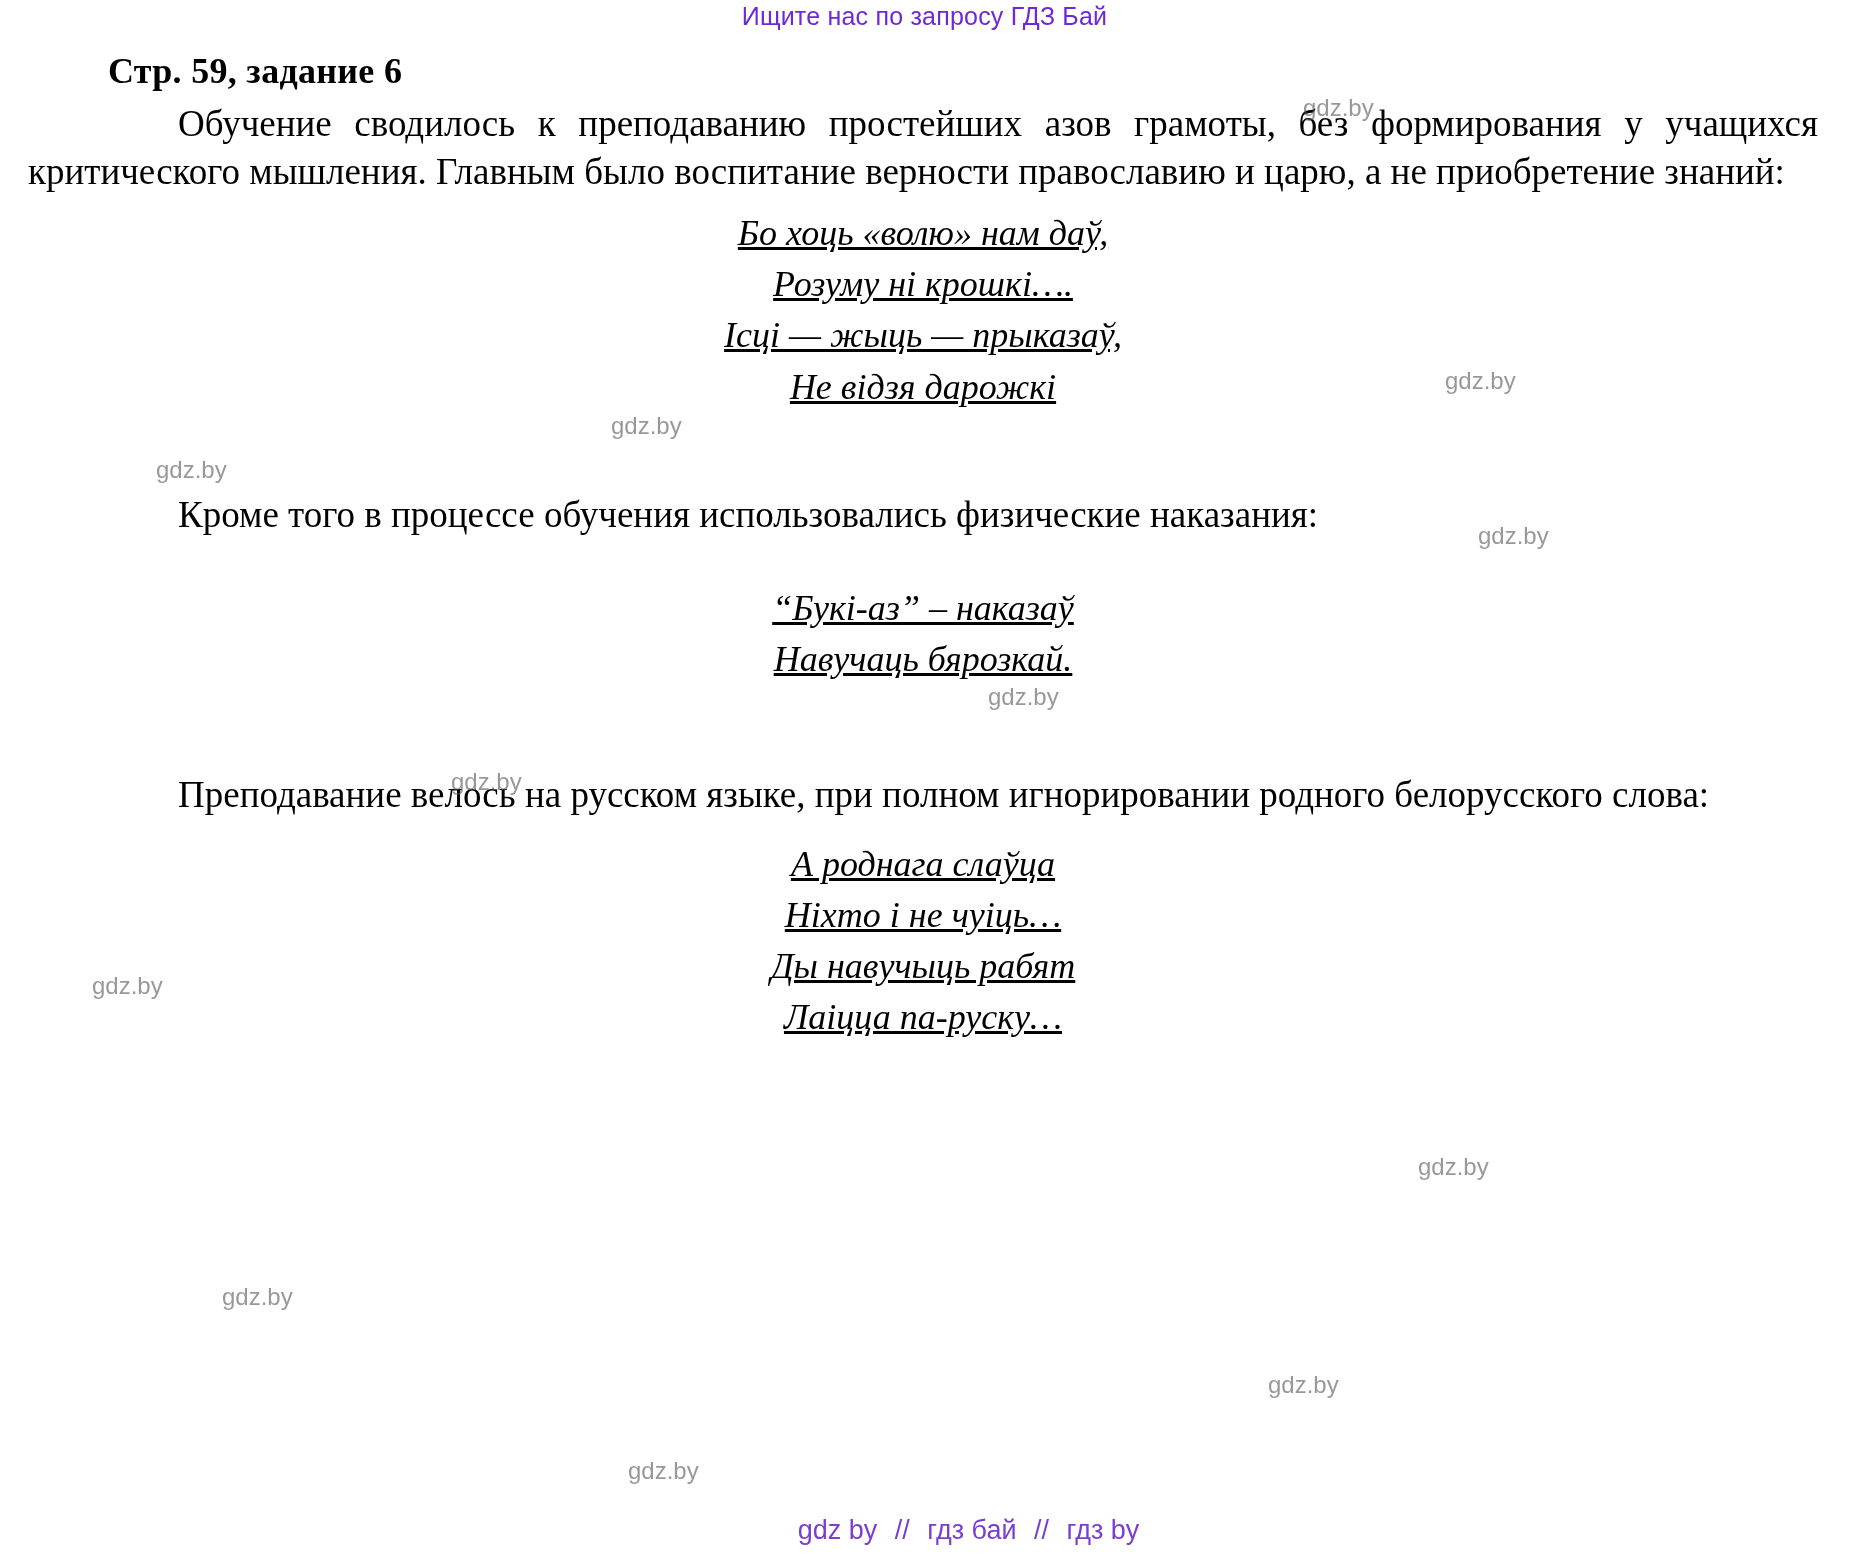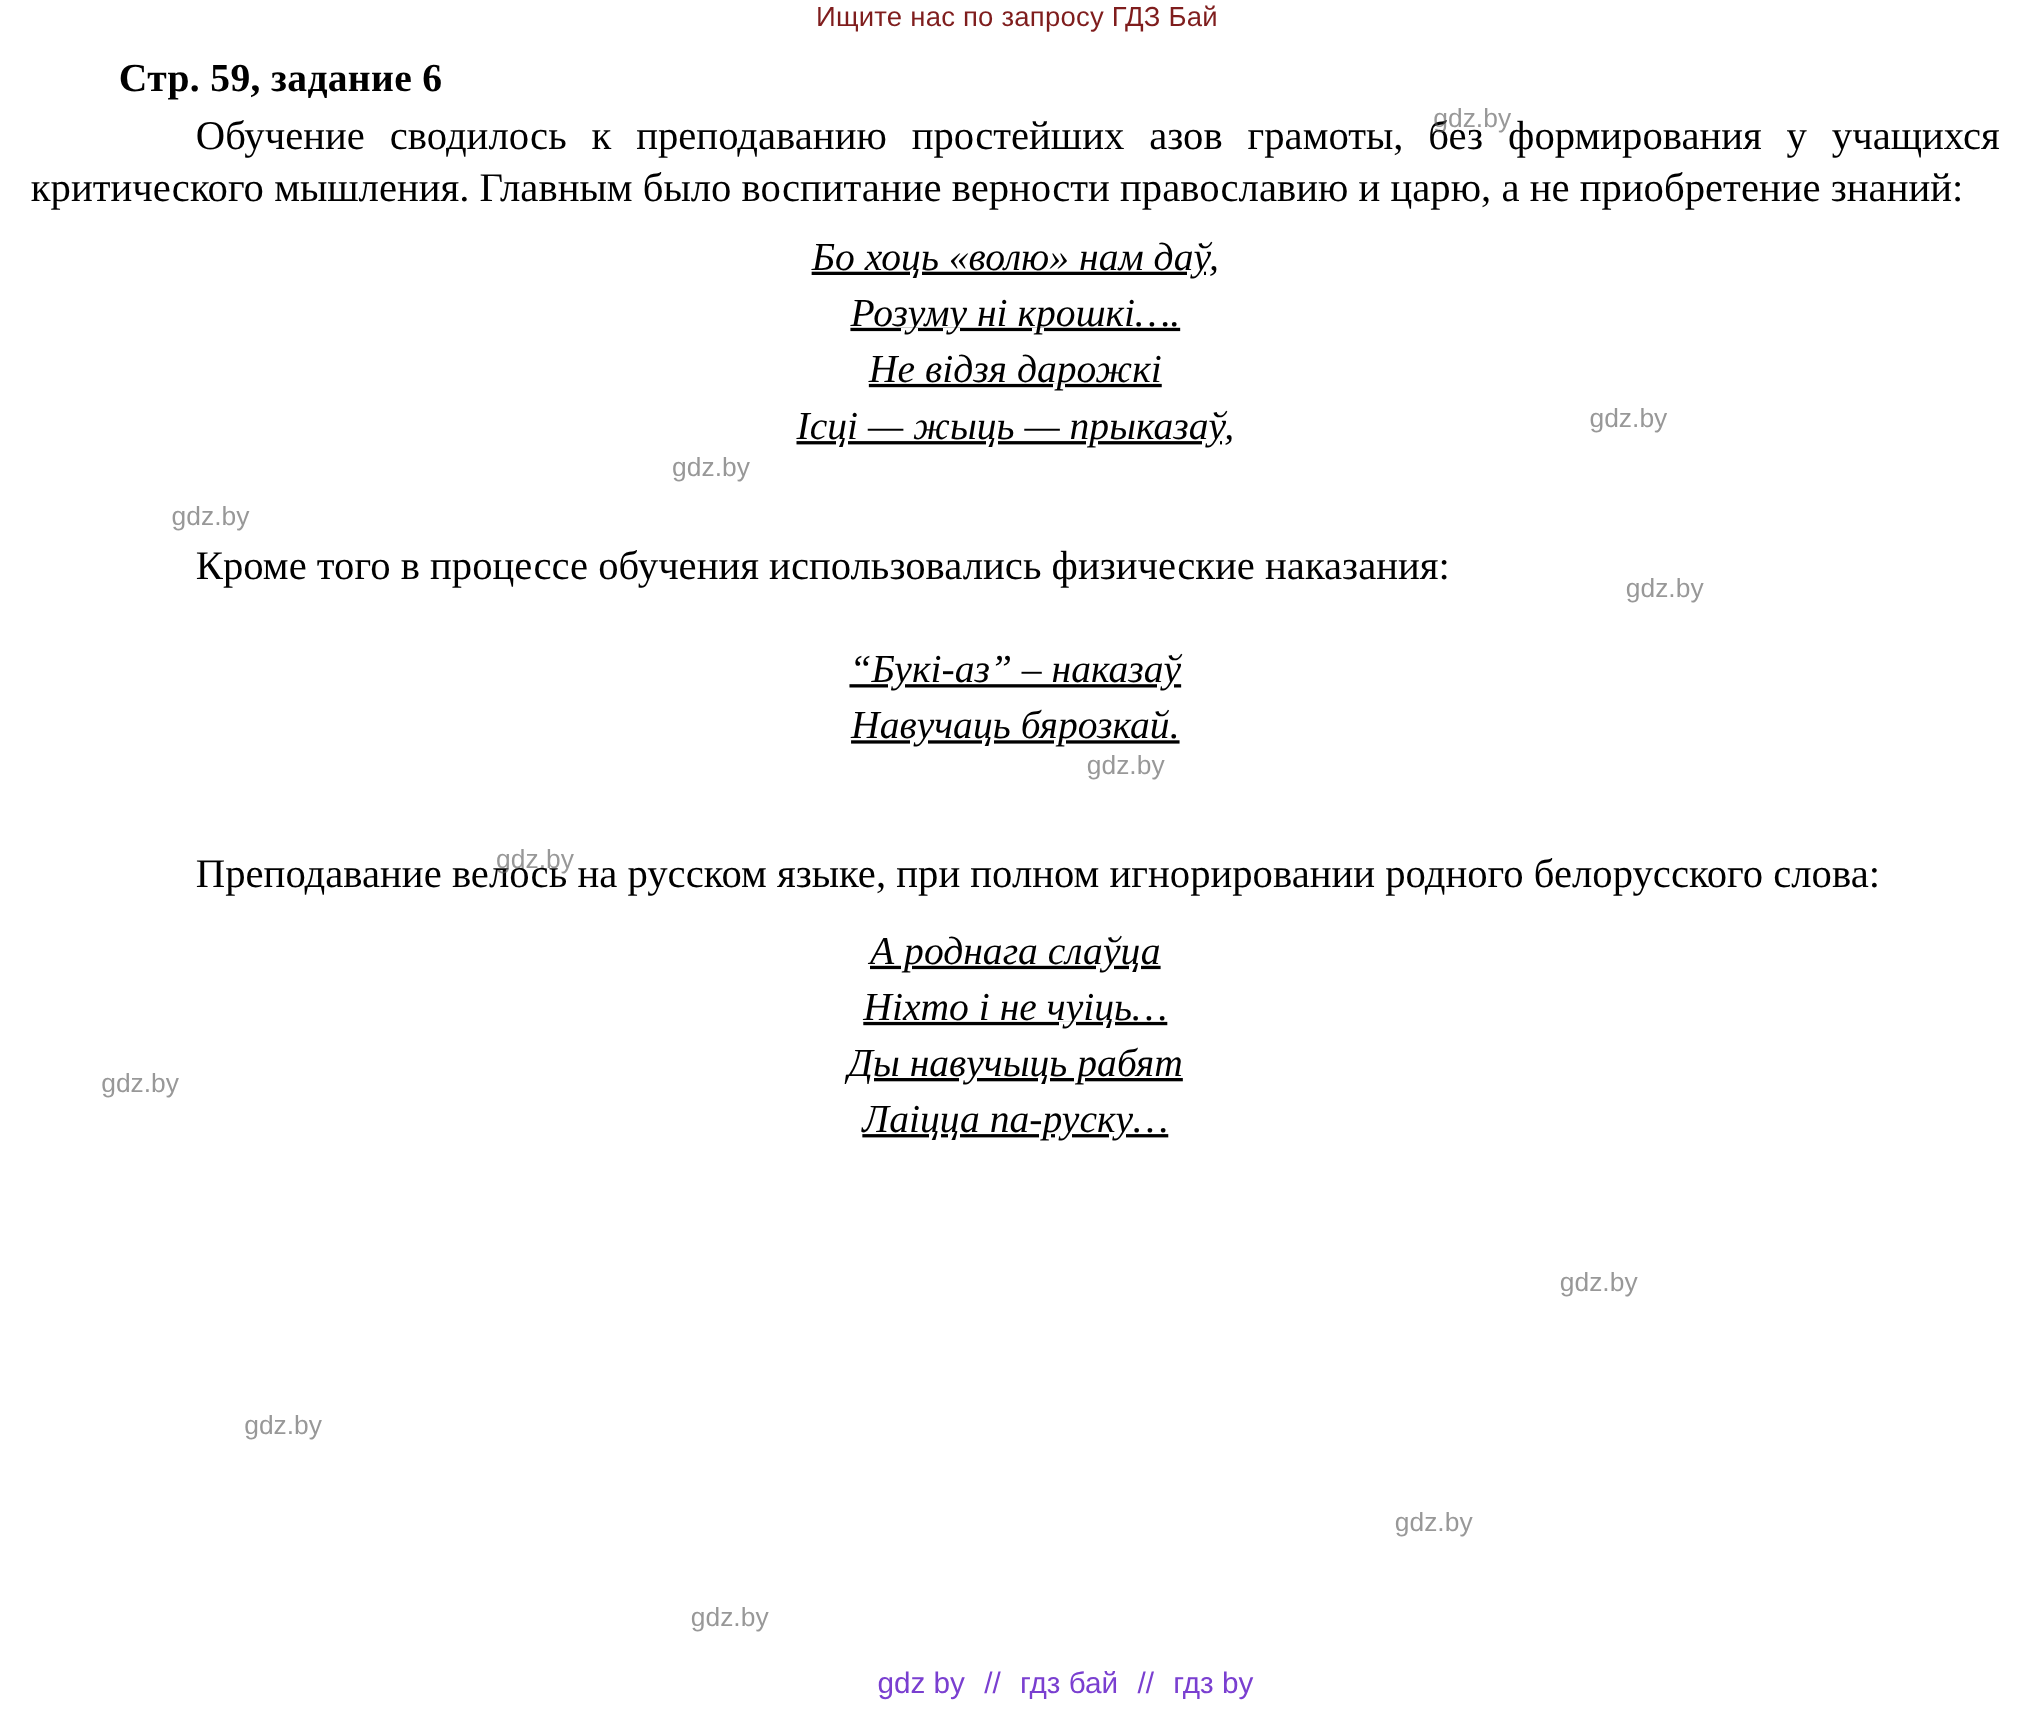--- a/index.html
+++ b/index.html
@@ -18,21 +18,21 @@
 
   
   .top-banner {
     position: absolute;
     top: 2px;
     left: 0;
     width: 100%;
     text-align: center;
     font-family: "Liberation Sans", sans-serif;
     font-size: 25px;
-    color: #7f1d1d;
+    color: #6d28d9;
     font-weight: 400;
     letter-spacing: 0.2px;
   }
 
   
   .page {
     position: absolute;
     top: 50px;
     left: 28px;
     width: 1790px;
@@ -104,22 +104,22 @@
 
 <div class="page">
 
   <h1 class="task-title">Стр. 59, задание 6</h1>
 
   <p class="para">Обучение сводилось к преподаванию простейших азов грамоты, без формирования у учащихся критического мышления. Главным было воспитание верности православию и царю, а не приобретение знаний:</p>
 
   <div class="verse-block">
     <div class="verse">Бо хоць «волю» нам даў,</div>
     <div class="verse">Розуму ні крошкі….</div>
+    <div class="verse">Ісці — жыць — прыказаў,</div>
     <div class="verse">Не відзя дарожкі</div>
-    <div class="verse">Ісці — жыць — прыказаў,</div>
   </div>
 
   <div class="gap-md"></div>
 
   <p class="para">Кроме того в процессе обучения использовались физические наказания:</p>
 
   <div class="verse-block" style="margin-top:44px;">
     <div class="verse">“Букі-аз” – наказаў</div>
     <div class="verse">Навучаць бярозкай.</div>
   </div>

